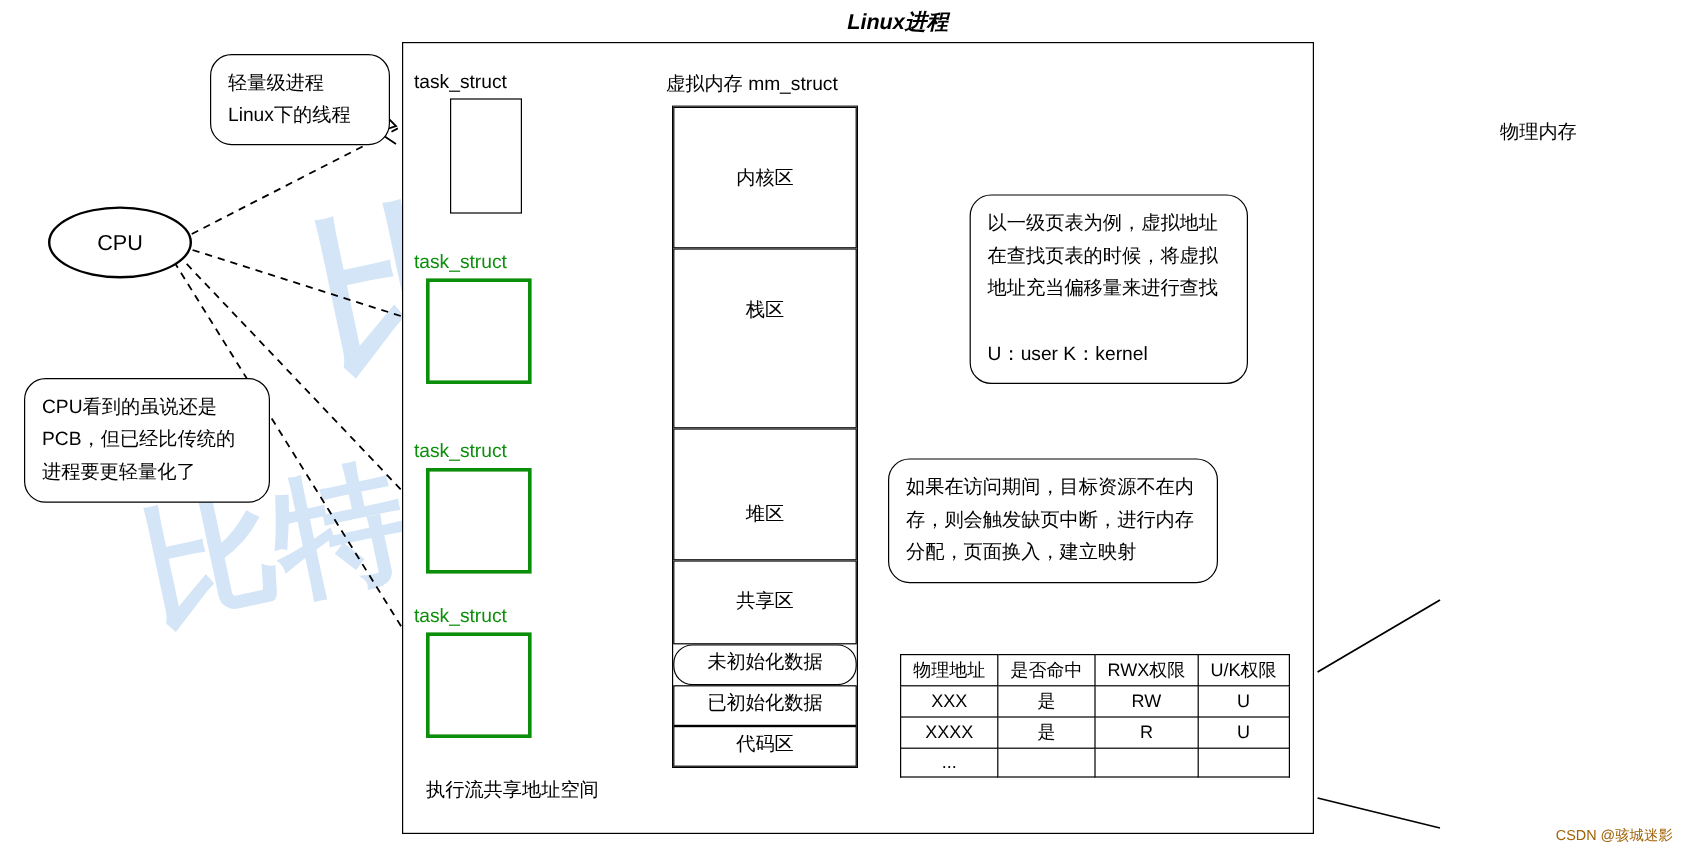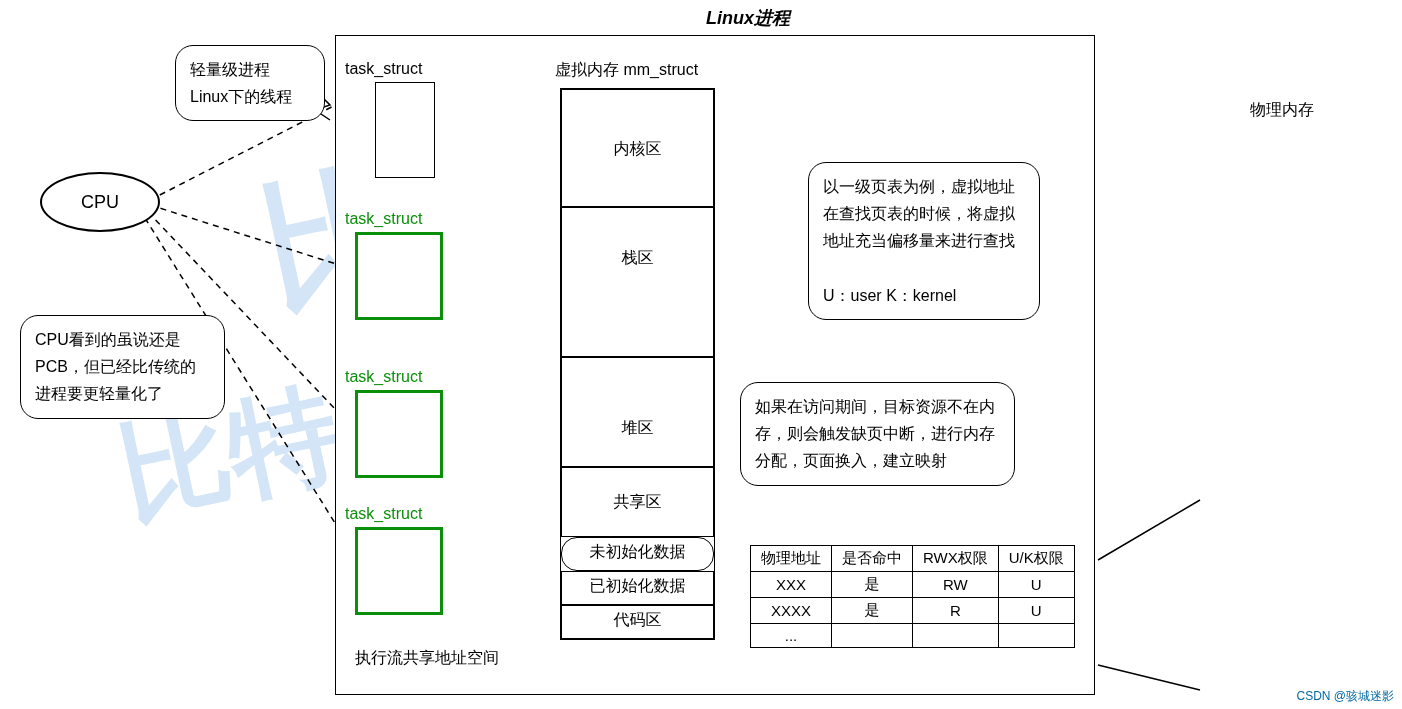--- a/index.html
+++ b/index.html
@@ -11,21 +11,21 @@
   .glabel { position:absolute; font-size:16px; color:#0b8f0b; }
   .bubble { position:absolute; border:1.5px solid #000; border-radius:18px; background:#fff; padding:10px 14px; font-size:16px; line-height:1.7; }
   .ellipse { position:absolute; border:2px solid #000; border-radius:50%; background:#fff; display:flex; align-items:center; justify-content:center; font-size:18px; }
   .gbox { position:absolute; border:3px solid #0b8f0b; background:#fff; }
   .mmcell { border:1px solid #000; text-align:center; font-size:16px; padding:4px 0; background:#fff; }
   .ptable { position:absolute; border-collapse:collapse; font-size:15px; }
   .ptable td, .ptable th { border:1.5px solid #000; padding:3px 10px; text-align:center; font-weight:normal; }
   .physcell { border:1px solid #000; text-align:center; font-size:16px; display:flex; align-items:center; justify-content:center; }
   svg.lines { position:absolute; left:0; top:0; width:1402px; height:709px; pointer-events:none; }
   .wm { position:absolute; color:rgba(80,150,220,0.25); font-size:140px; font-weight:bold; transform:rotate(-12deg); pointer-events:none; user-select:none; }
-  .attr { position:absolute; right:8px; bottom:4px; font-size:12px; color:#0369a1; }
+  .attr { position:absolute; right:8px; bottom:4px; font-size:12px; color:#a16207; }
 </style>
 </head>
 <body>
 
 <div class="canvas">
 
   <div class="wm" style="left:260px; top:100px;">比特就业</div>
   <div class="wm" style="left:120px; top:380px; font-size:110px;">比特</div>
 
   <svg class="lines">

